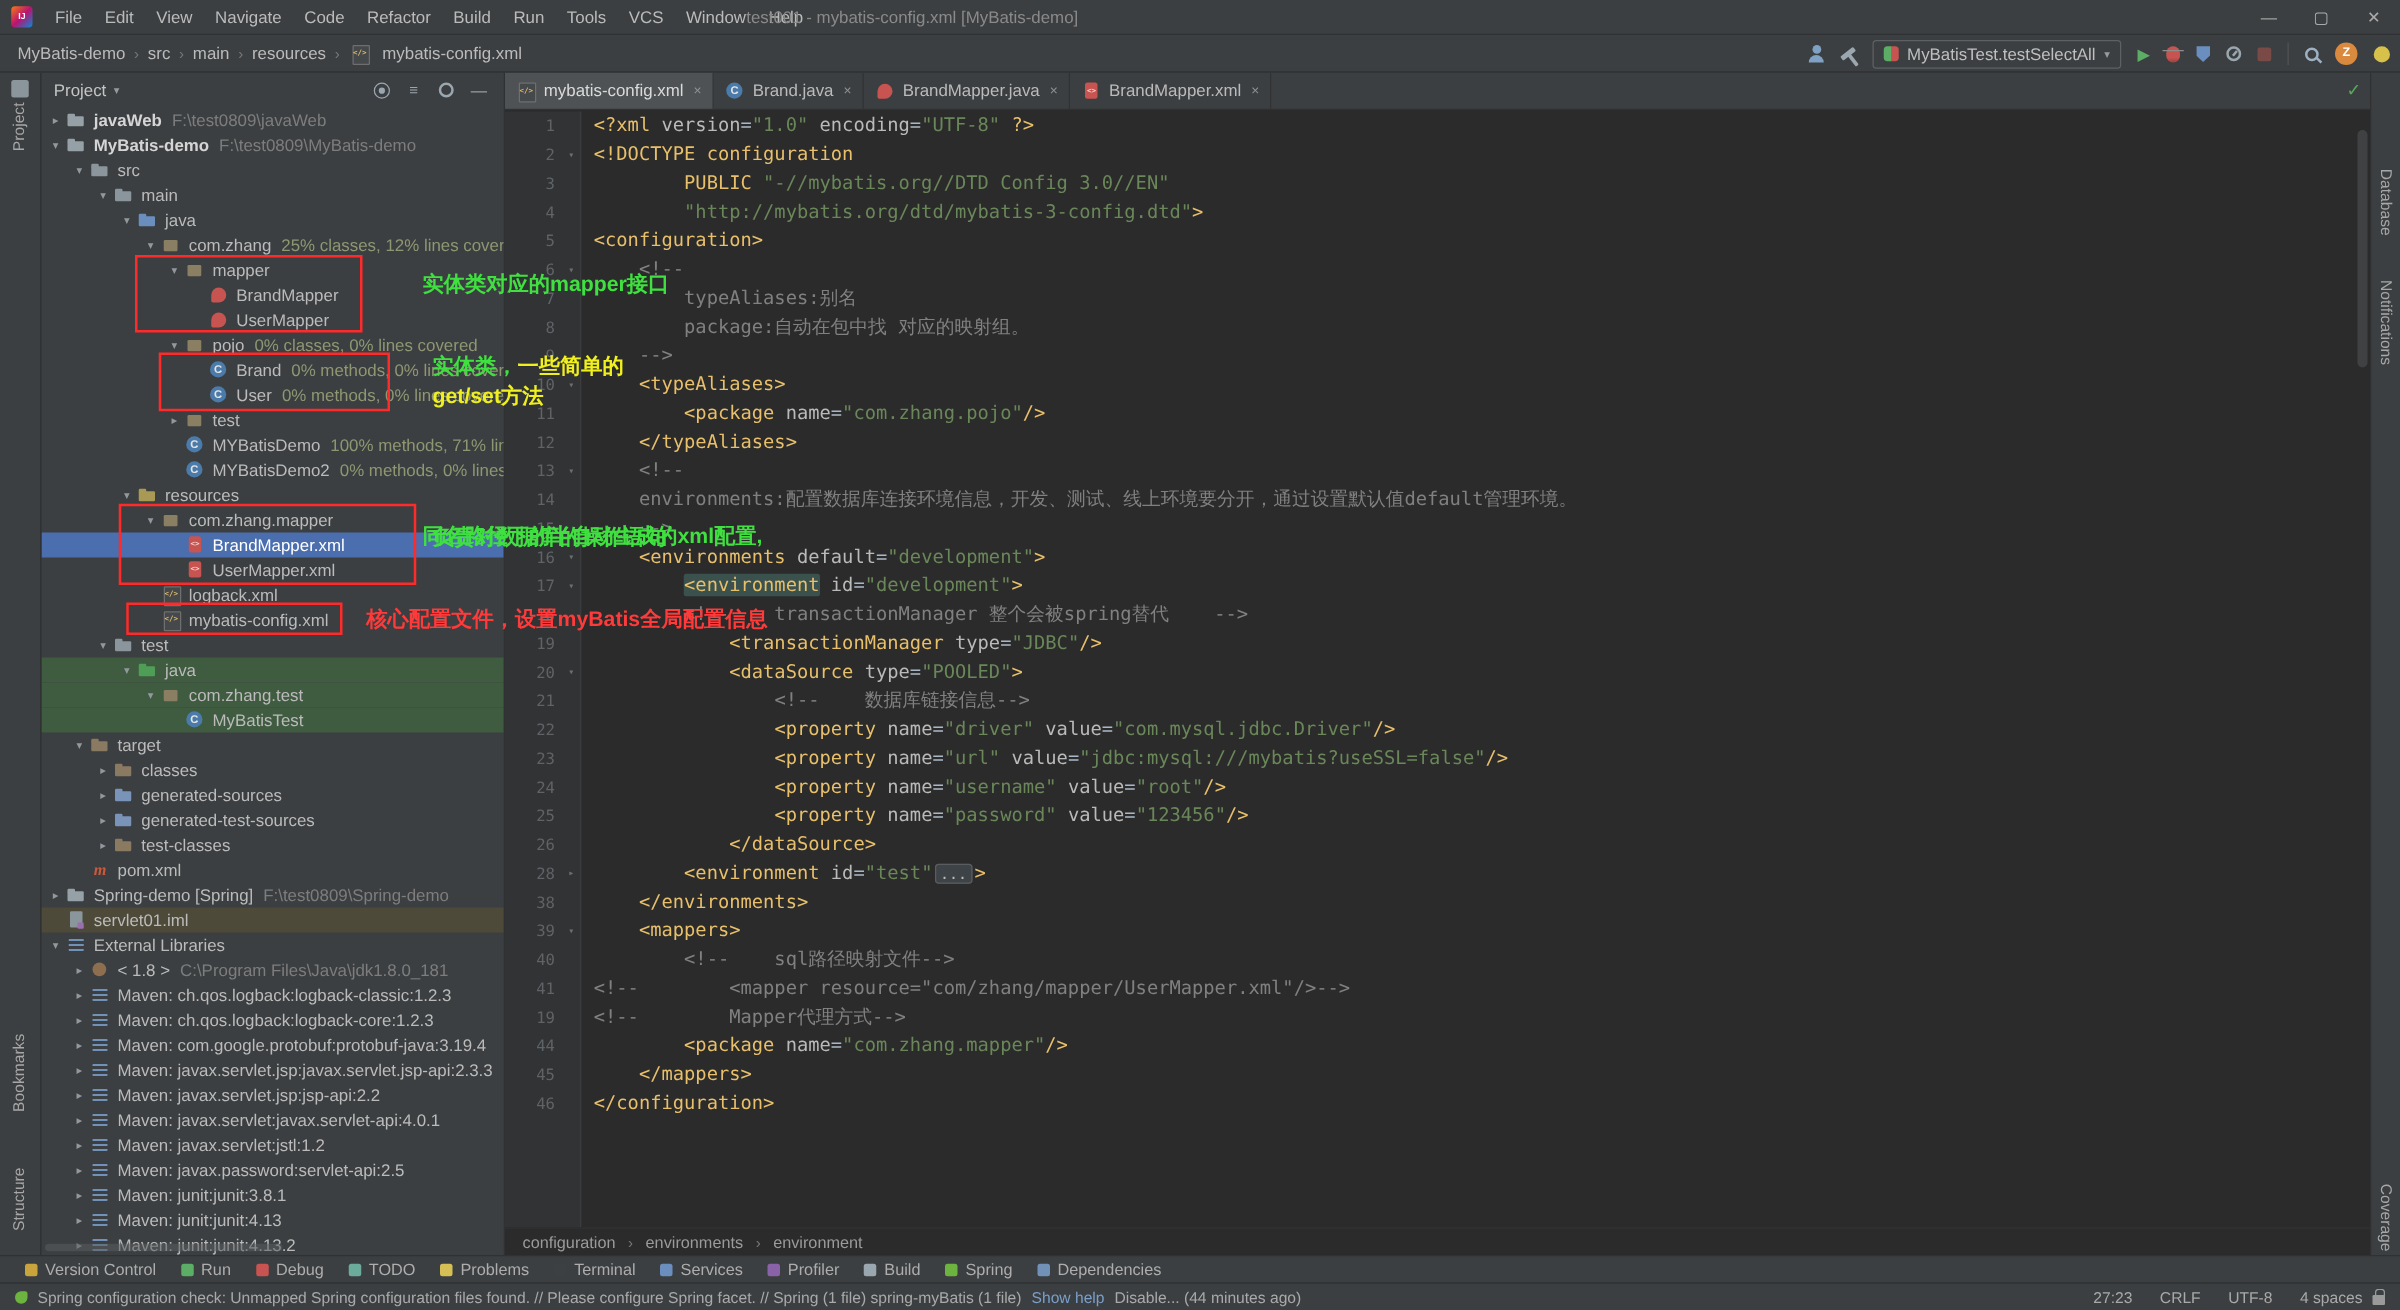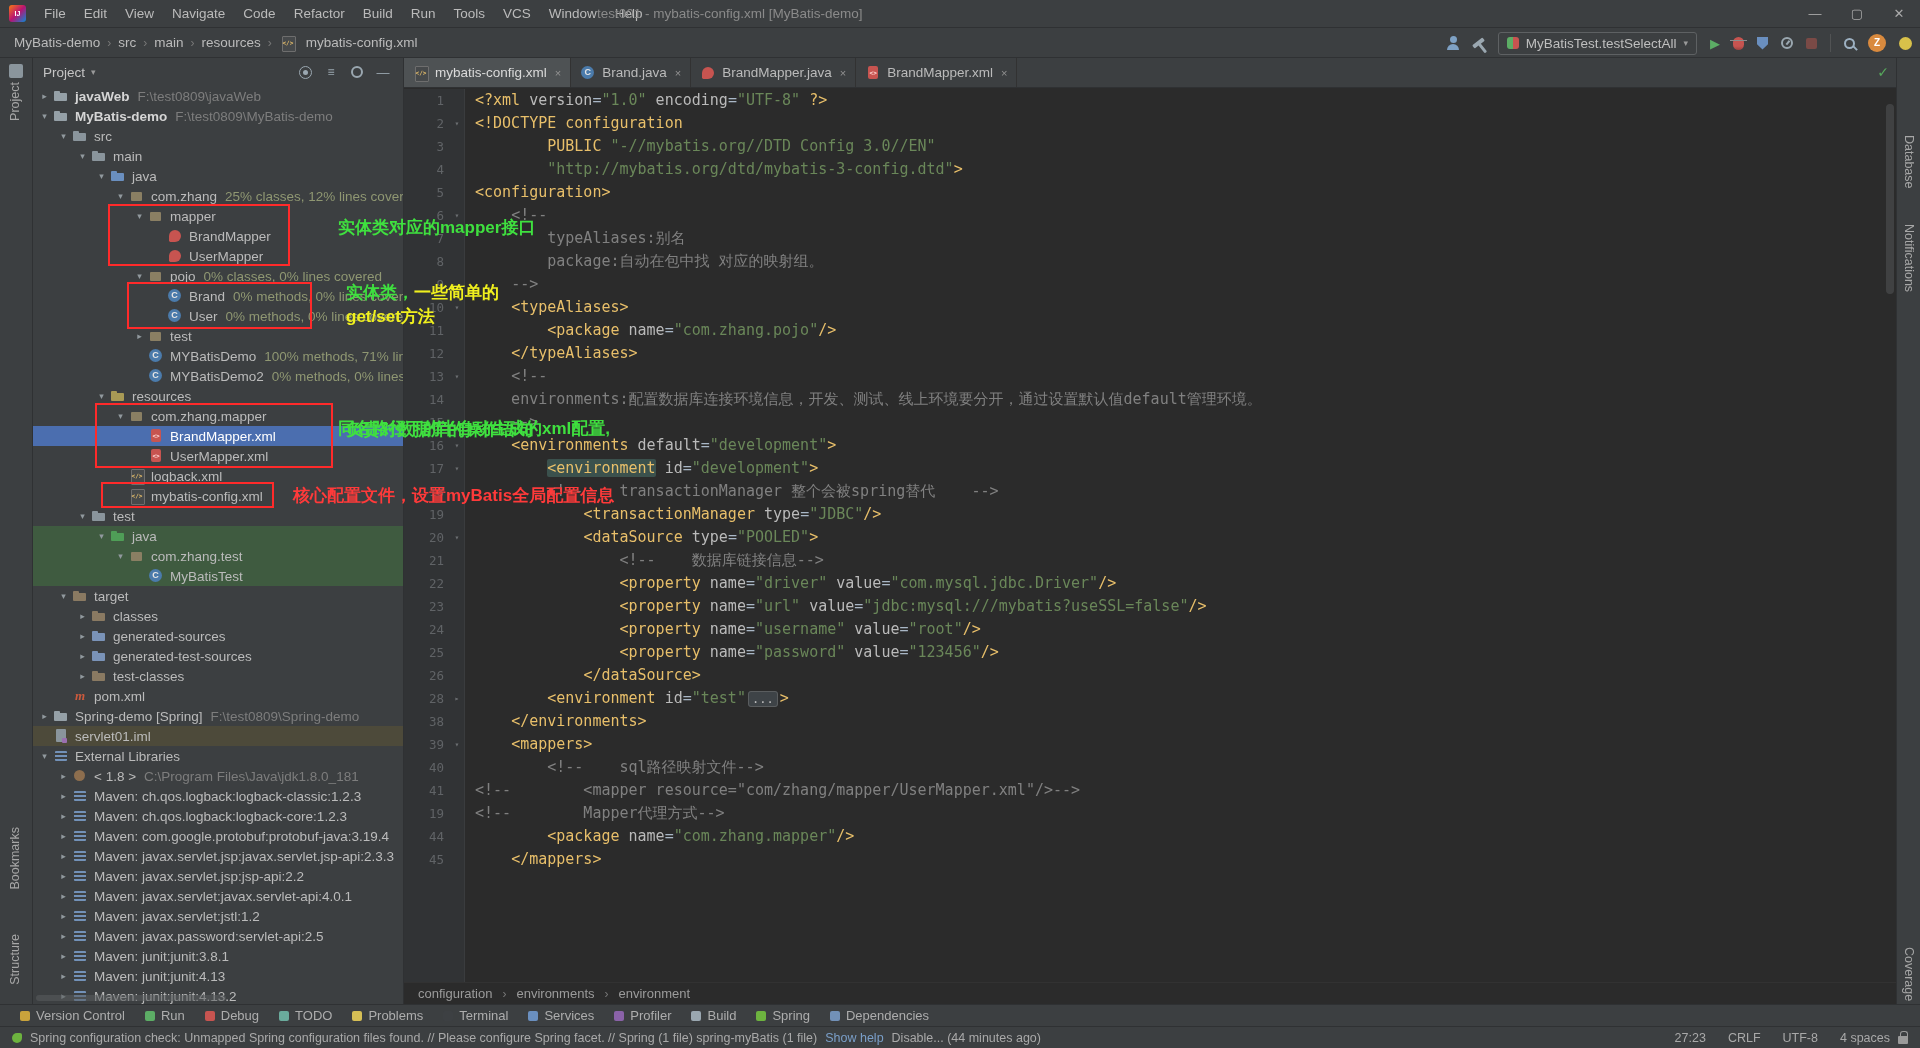--- a/index.html
+++ b/index.html
@@ -549,20 +549,21 @@
         <div class="cline"><span class="ln">25</span><span class="foldc"></span><span class="ctext"><span class="tk-pln">                </span><span class="tk-tag">&lt;property </span><span class="tk-attr">name</span><span class="tk-pln">=</span><span class="tk-str">"password"</span><span class="tk-attr"> value</span><span class="tk-pln">=</span><span class="tk-str">"123456"</span><span class="tk-tag">/&gt;</span></span></div>
         <div class="cline"><span class="ln">26</span><span class="foldc"></span><span class="ctext"><span class="tk-pln">            </span><span class="tk-tag">&lt;/dataSource&gt;</span></span></div>
         <div class="cline"><span class="ln">28</span><span class="foldc">▸</span><span class="ctext"><span class="tk-pln">        </span><span class="tk-tag">&lt;environment </span><span class="tk-attr">id</span><span class="tk-pln">=</span><span class="tk-str">"test"</span><span class="tk-chip">...</span><span class="tk-tag">&gt;</span></span></div>
         <div class="cline"><span class="ln">38</span><span class="foldc"></span><span class="ctext"><span class="tk-pln">    </span><span class="tk-tag">&lt;/environments&gt;</span></span></div>
         <div class="cline"><span class="ln">39</span><span class="foldc">▾</span><span class="ctext"><span class="tk-pln">    </span><span class="tk-tag">&lt;mappers&gt;</span></span></div>
         <div class="cline"><span class="ln">40</span><span class="foldc"></span><span class="ctext"><span class="tk-pln">        </span><span class="tk-com">&lt;!--    sql路径映射文件--&gt;</span></span></div>
         <div class="cline"><span class="ln">41</span><span class="foldc"></span><span class="ctext"><span class="tk-com">&lt;!--        &lt;mapper resource="com/zhang/mapper/UserMapper.xml"/&gt;--&gt;</span></span></div>
         <div class="cline"><span class="ln">19</span><span class="foldc"></span><span class="ctext"><span class="tk-com">&lt;!--        Mapper代理方式--&gt;</span></span></div>
         <div class="cline"><span class="ln">44</span><span class="foldc"></span><span class="ctext"><span class="tk-pln">        </span><span class="tk-tag">&lt;package </span><span class="tk-attr">name</span><span class="tk-pln">=</span><span class="tk-str">"com.zhang.mapper"</span><span class="tk-tag">/&gt;</span></span></div>
         <div class="cline"><span class="ln">45</span><span class="foldc"></span><span class="ctext"><span class="tk-pln">    </span><span class="tk-tag">&lt;/mappers&gt;</span></span></div>
+        <div class="cline"><span class="ln">46</span><span class="foldc"></span><span class="ctext"><span class="tk-tag">&lt;/configuration&gt;</span></span></div>
       </div>
     <span class="insp i-check">✓</span>
     <div class="vscroll"></div>
     <div class="ebc" id="ebc">
         <span>configuration</span>
         <span class="crumb-sep">›</span>
         <span>environments</span>
         <span class="crumb-sep">›</span>
         <span>environment</span>
       </div>

